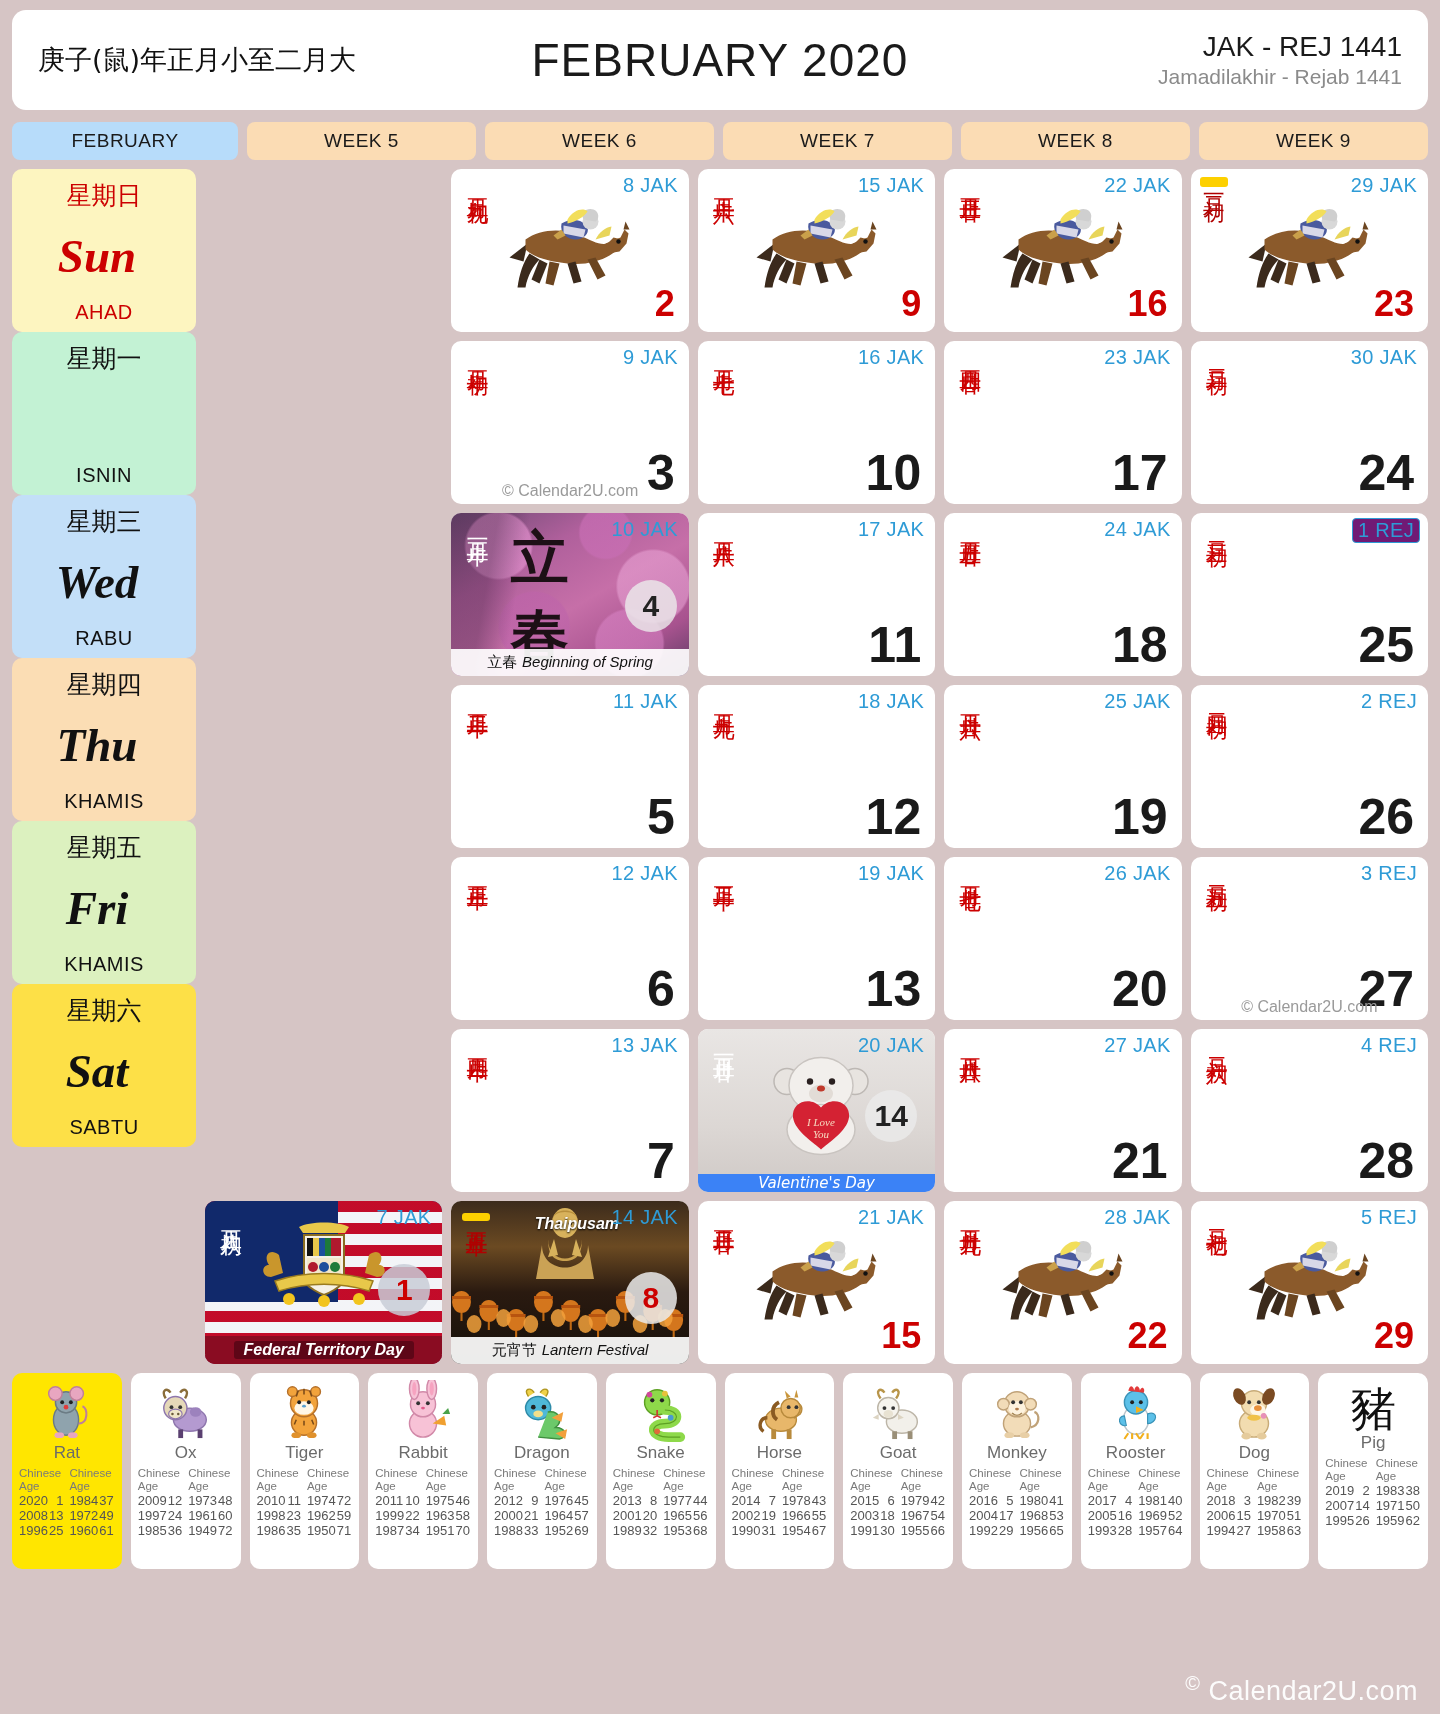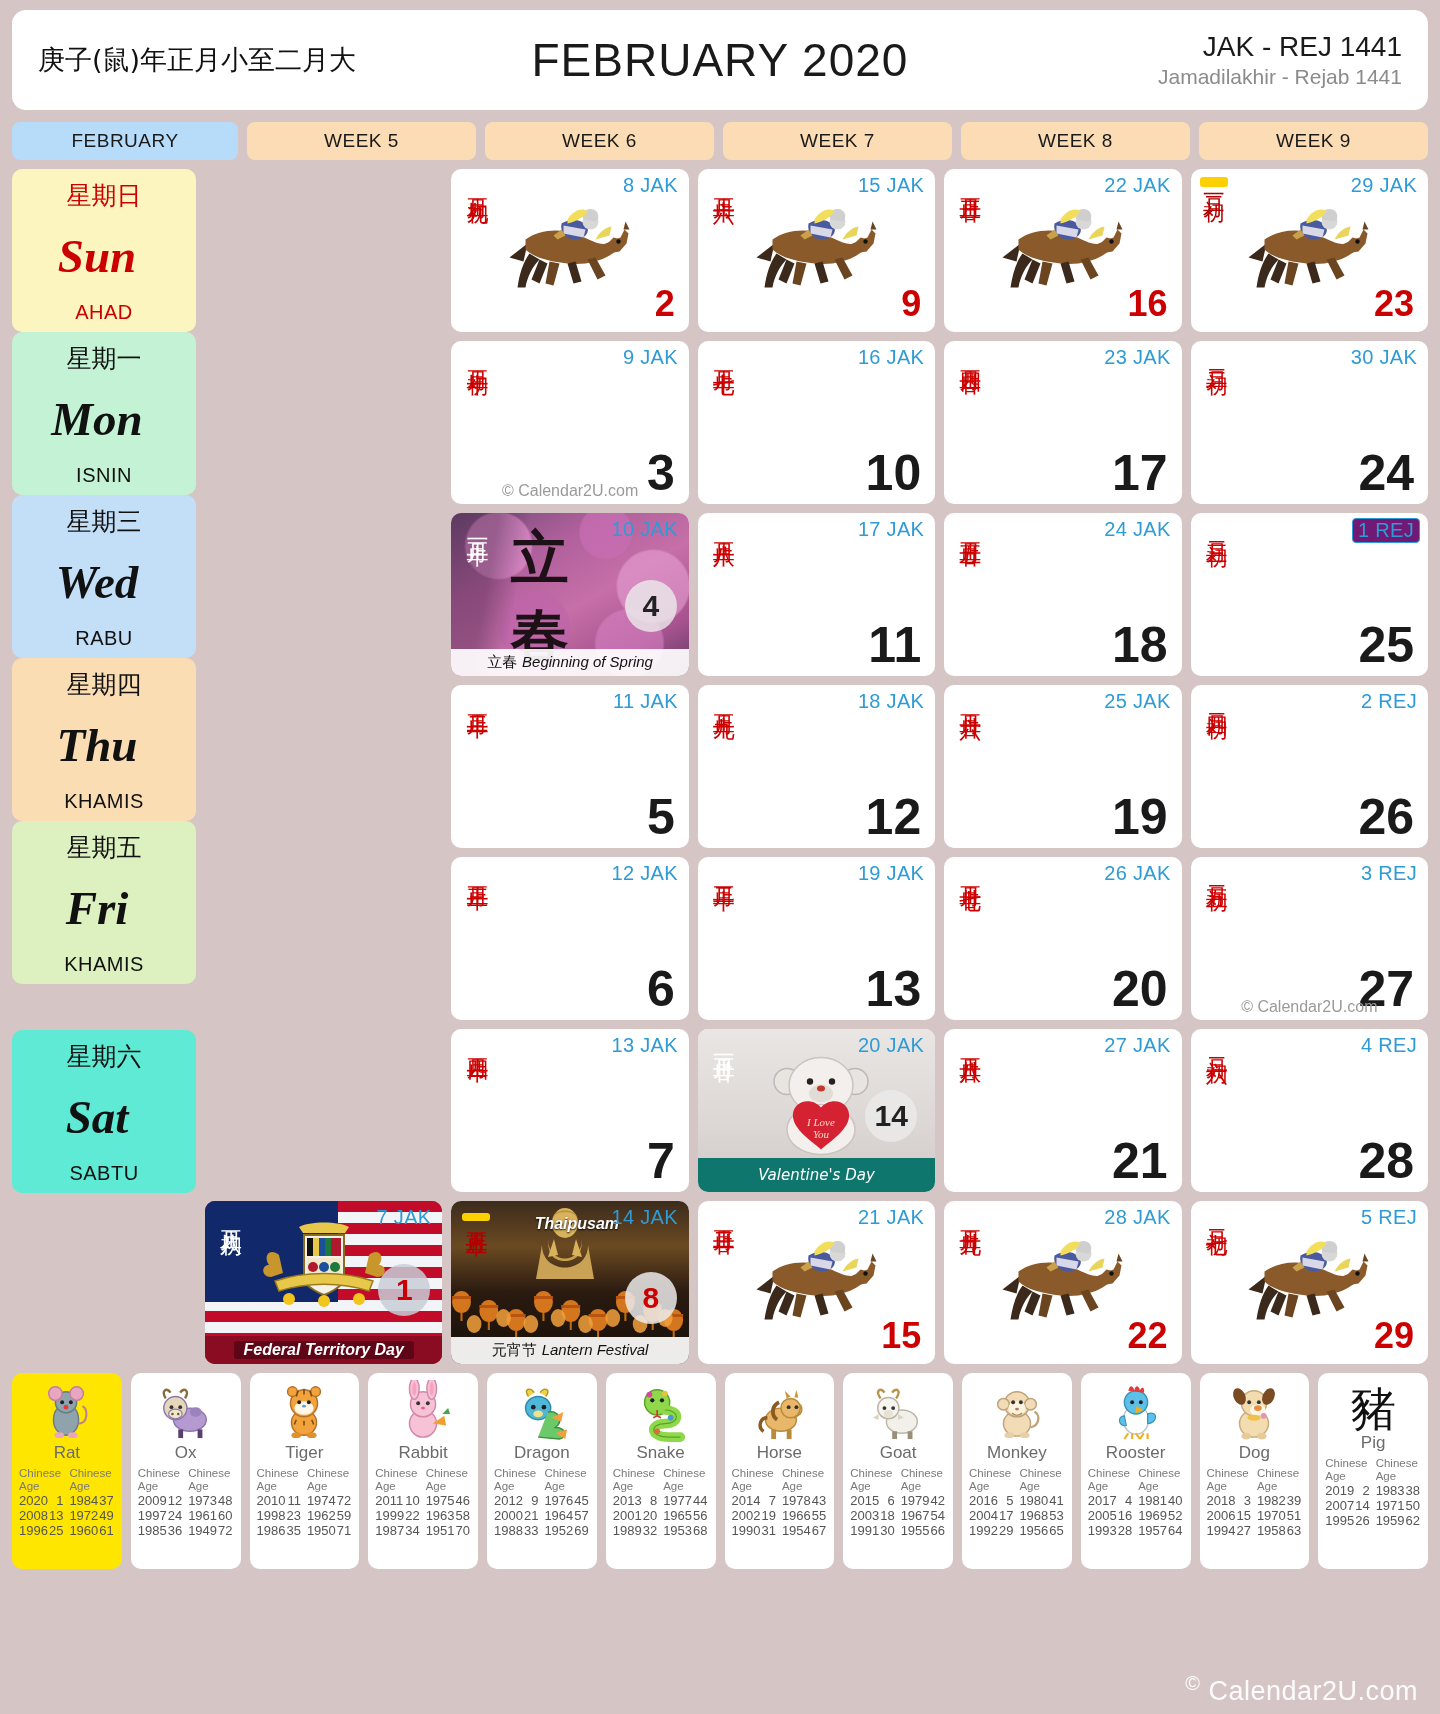--- a/index.html
+++ b/index.html
@@ -89,21 +89,21 @@
   .cell.img { color:#fff; }
   .banner {
     position:absolute; bottom:0; left:0; width:100%;
     background:rgba(255,255,255,0.92); color:#111;
     font-size:15px; text-align:center; padding:4px 2px;
     font-family:"DejaVu Sans", sans-serif;
   }
   .banner i { font-family:"Liberation Sans", sans-serif; font-style:italic; }
   .darkbanner {
     position:absolute; bottom:0; left:0; width:100%;
-    background:#0f766e; color:#fff; font-size:15px; text-align:center; padding:8px 2px;
+    background:#3b82f6; color:#fff; font-size:15px; text-align:center; padding:0 2px;
     font-family:"DejaVu Sans", sans-serif;
   }
   .circlenum {
     position:absolute; width:52px; height:52px; border-radius:50%;
     background:rgba(235,235,235,0.80);
     display:flex; align-items:center; justify-content:center;
     font-size:30px; font-weight:bold; color:#222;
     right:12px; bottom:44px;
   }
   .circlenum.red { color:#cc0000; }
@@ -222,39 +222,38 @@
   <div class="grid">
 
     <div class="daycol" id="daycol">
         <div class="daycell sun" style="background: rgb(253, 245, 192);">
           <div class="d-cn">星期日</div>
           <div class="d-en">Sun</div>
           <div class="d-ms">AHAD</div>
         </div>
         <div class="daycell" style="background: rgb(195, 242, 212);">
           <div class="d-cn">星期一</div>
-          <div class="d-en">Mon</div>
           <div class="d-ms">ISNIN</div>
         </div>
         <div class="daycell" style="background: rgb(195, 223, 248);">
           <div class="d-cn">星期三</div>
           <div class="d-en">Wed</div>
           <div class="d-ms">RABU</div>
         </div>
         <div class="daycell" style="background: rgb(251, 221, 180);">
           <div class="d-cn">星期四</div>
           <div class="d-en">Thu</div>
           <div class="d-ms">KHAMIS</div>
         </div>
         <div class="daycell" style="background: rgb(220, 241, 191);">
           <div class="d-cn">星期五</div>
           <div class="d-en">Fri</div>
           <div class="d-ms">KHAMIS</div>
         </div>
-        <div class="daycell" style="background: #5eead4; margin-top: 46px;">
+        <div class="daycell" style="background: #fde047;">
           <div class="d-cn">星期六</div>
           <div class="d-en">Sat</div>
           <div class="d-ms">SABTU</div>
         </div>
       </div>
 
     <div class="weekscols" id="weekcols">
         <div class="weekcol">
           <div class="cell empty"></div>
           <div class="cell empty"></div>

